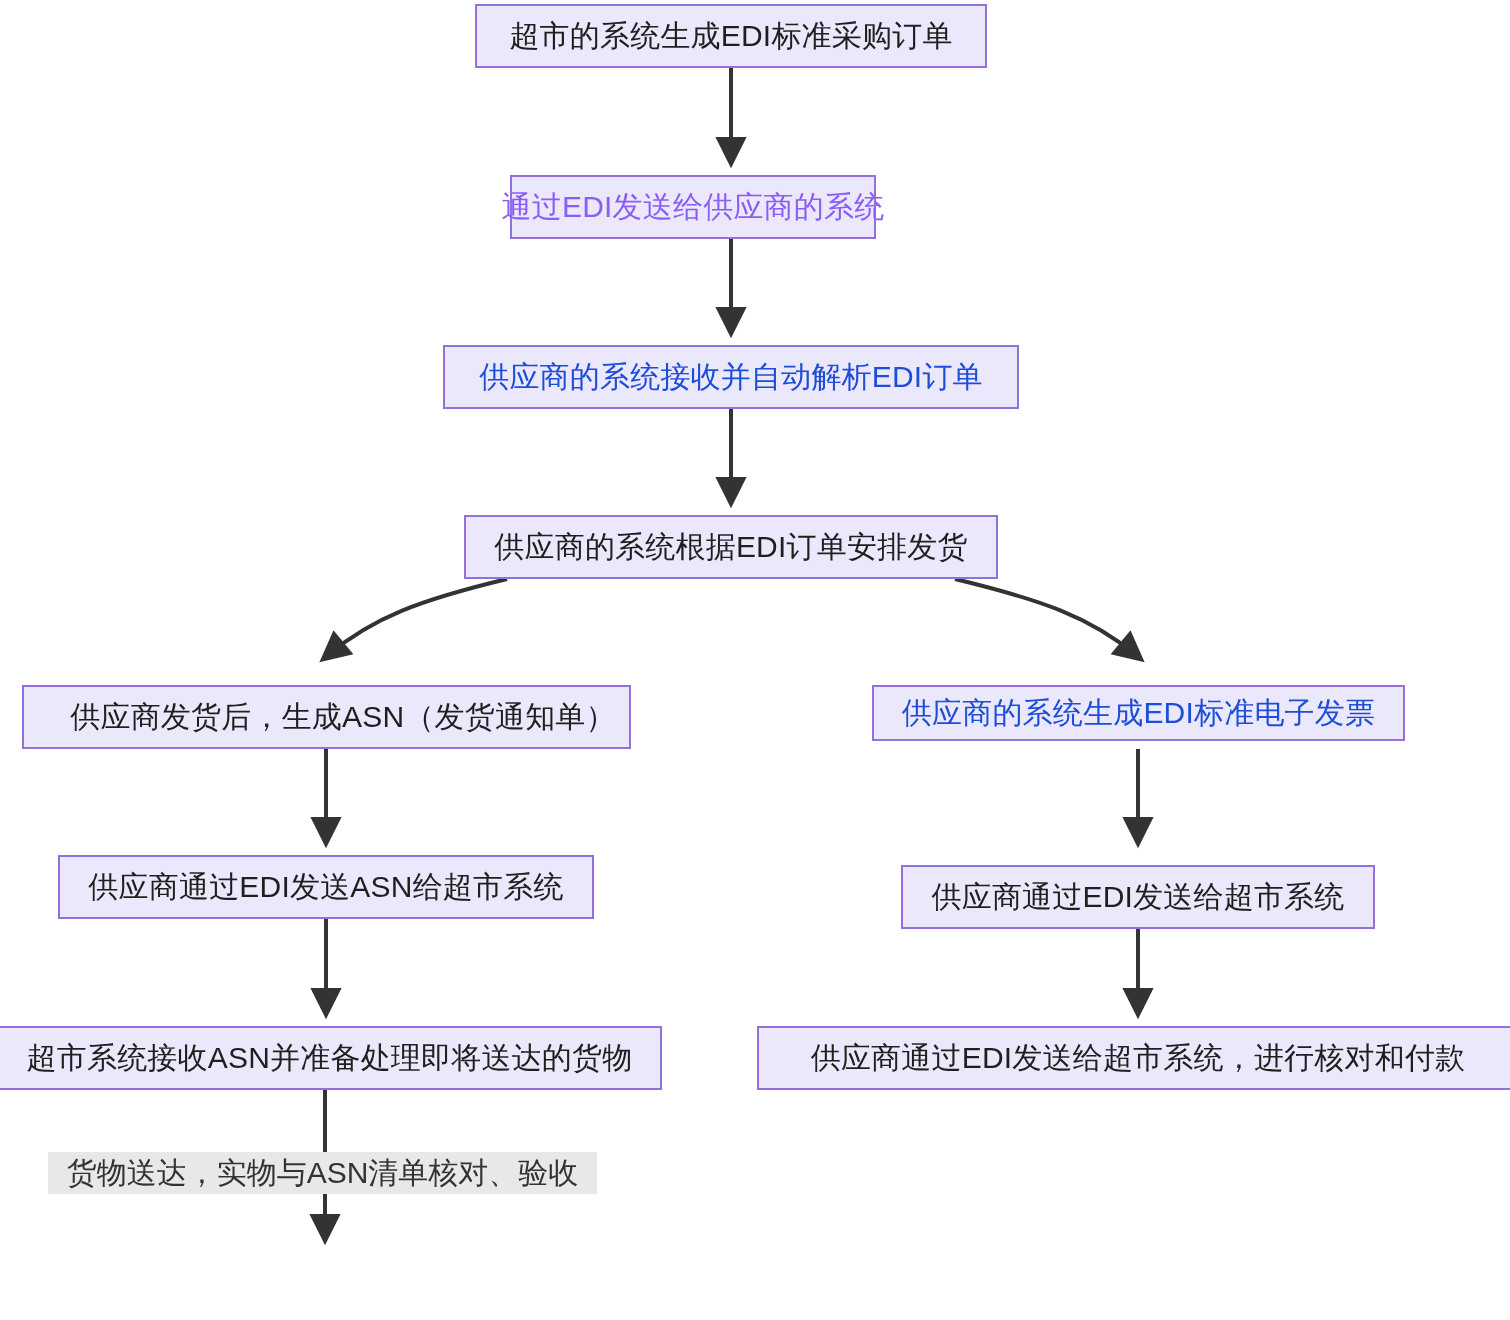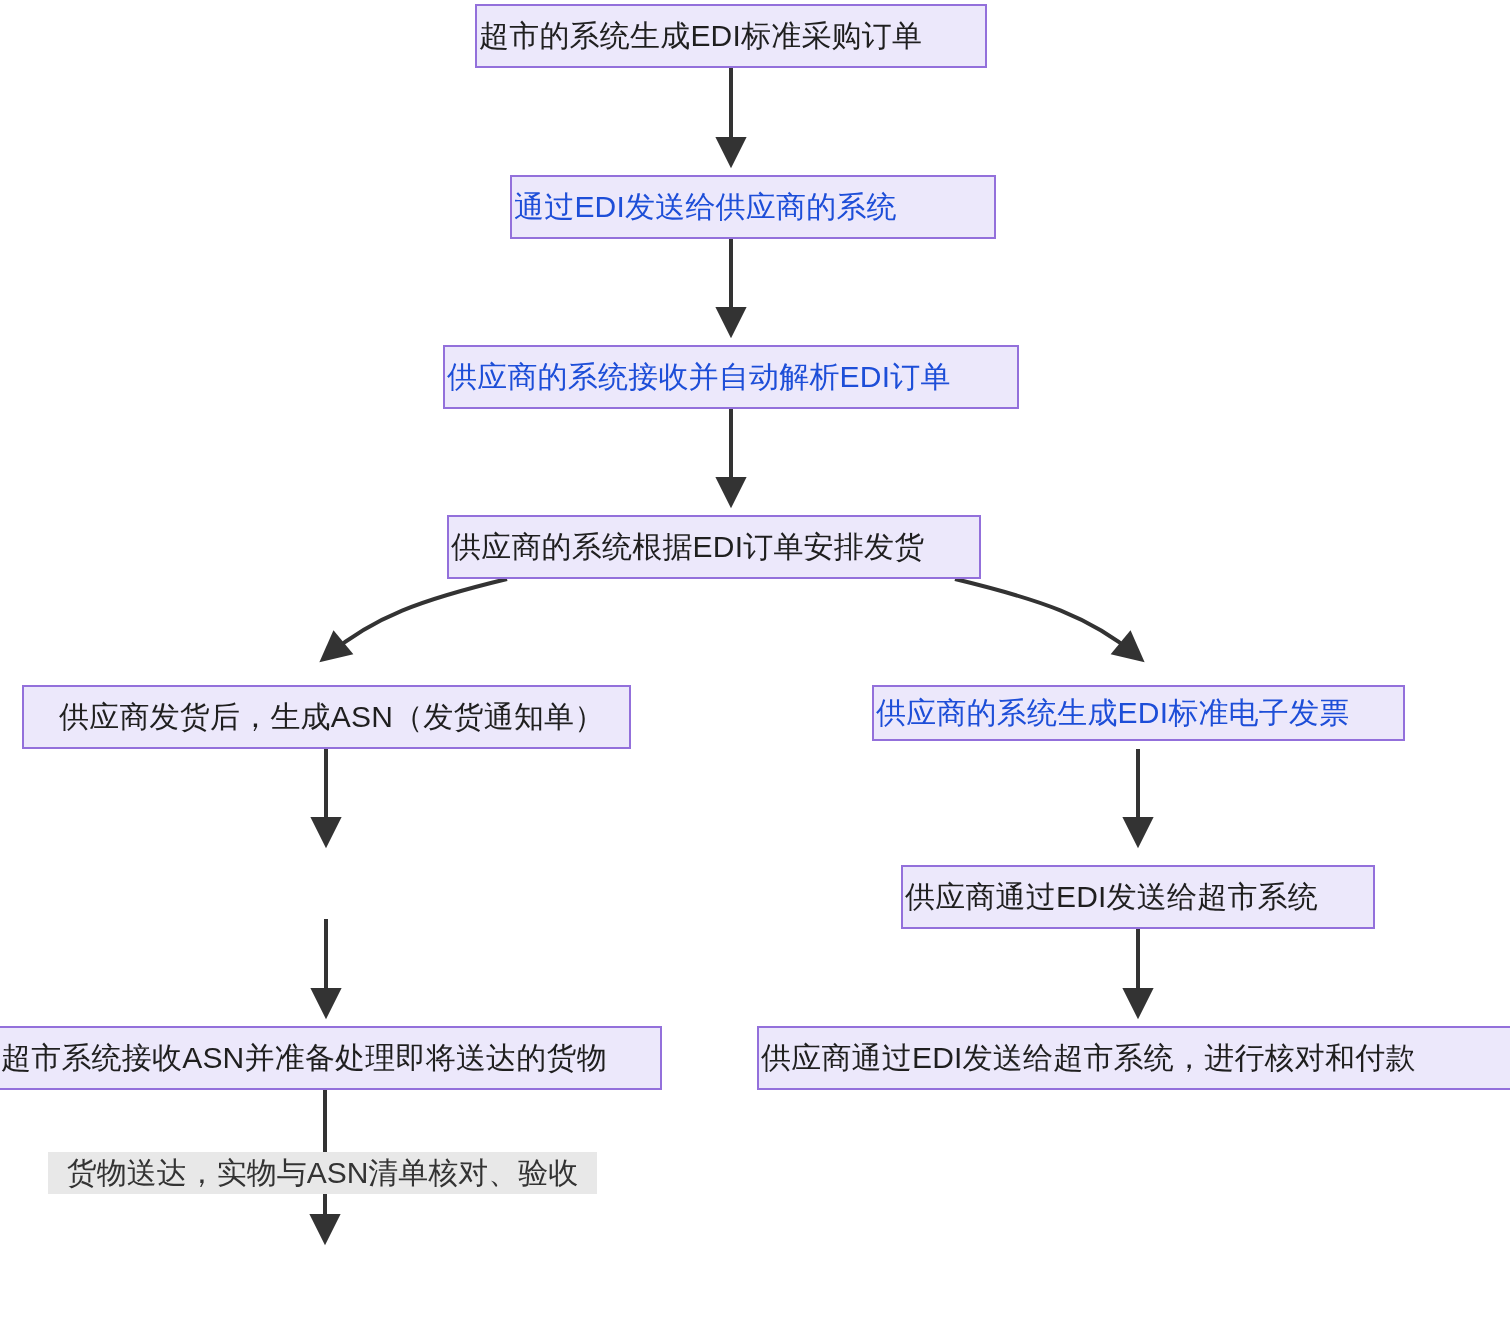--- a/index.html
+++ b/index.html
@@ -28,20 +28,21 @@
   .node {
     position: absolute;
     box-sizing: border-box;
     background: #ECE8FB;
     border: 2px solid #ef4444;
     color: #1f1f1f;
     font-size: 30px;
     line-height: 1;
     display: flex;
     align-items: center;
+    justify-content: center;
     white-space: nowrap;
     letter-spacing: 0.2px;
   }
   .node-label {
     display: block;
     padding: 0 2px;
   }
   .edge-label {
     position: absolute;
     box-sizing: border-box;
@@ -78,34 +79,37 @@
       <path d="M1138,749 L1138,837"></path>
       <path d="M326,919 L326,1008"></path>
       <path d="M1138,919 L1138,1008"></path>
       <path d="M325,1090 L325,1234"></path>
     </g>
   </svg>
 
   <div class="node" id="node-n1" style="left: 475px; top: 4px; width: 512px; height: 64px; background: rgb(236, 232, 251); border-color: rgb(147, 112, 219); color: rgb(31, 31, 31);">
     <span class="node-label">超市的系统生成EDI标准采购订单</span>
   </div>
-  <div class="node" id="node-n2" style="left: 510px; top: 175px; width: 486px; height: 64px; background: rgb(236, 232, 251); border-color: rgb(147, 112, 219); color: #1d4ed8;">
+  <div class="node" id="node-n2" style="left: 510px; top: 175px; width: 366px; height: 64px; background: rgb(236, 232, 251); border-color: rgb(147, 112, 219); color: #8b5cf6;">
     <span class="node-label">通过EDI发送给供应商的系统</span>
   </div>
   <div class="node" id="node-n3" style="left: 443px; top: 345px; width: 576px; height: 64px; background: rgb(236, 232, 251); border-color: rgb(147, 112, 219); color: #1d4ed8;">
     <span class="node-label">供应商的系统接收并自动解析EDI订单</span>
   </div>
-  <div class="node" id="node-n4" style="left: 447px; top: 515px; width: 534px; height: 64px; background: rgb(236, 232, 251); border-color: rgb(147, 112, 219); color: rgb(31, 31, 31);">
+  <div class="node" id="node-n4" style="left: 464px; top: 515px; width: 534px; height: 64px; background: rgb(236, 232, 251); border-color: rgb(147, 112, 219); color: rgb(31, 31, 31);">
     <span class="node-label">供应商的系统根据EDI订单安排发货</span>
   </div>
   <div class="node" id="node-n5" style="left: 22px; top: 685px; width: 609px; height: 64px; background: rgb(236, 232, 251); border-color: rgb(147, 112, 219); color: rgb(31, 31, 31); padding-left: 33px;">
     <span class="node-label">供应商发货后，生成ASN（发货通知单）</span>
   </div>
   <div class="node" id="node-n6" style="left: 872px; top: 685px; width: 533px; height: 56px; background: rgb(236, 232, 251); border-color: rgb(147, 112, 219); color: #1d4ed8;">
     <span class="node-label">供应商的系统生成EDI标准电子发票</span>
+  </div>
+  <div class="node" id="node-n7" style="left: 58px; top: 855px; width: 536px; height: 64px; background: rgb(236, 232, 251); border-color: rgb(147, 112, 219); color: rgb(31, 31, 31);">
+    <span class="node-label">供应商通过EDI发送ASN给超市系统</span>
   </div>
   <div class="node" id="node-n8" style="left: 901px; top: 855px; width: 474px; height: 64px; background: rgb(236, 232, 251); border-color: rgb(147, 112, 219); color: rgb(31, 31, 31); margin-top: 10px;">
     <span class="node-label">供应商通过EDI发送给超市系统</span>
   </div>
   <div class="node" id="node-n9" style="left: -3px; top: 1026px; width: 665px; height: 64px; background: rgb(236, 232, 251); border-color: rgb(147, 112, 219); color: rgb(31, 31, 31);">
     <span class="node-label">超市系统接收ASN并准备处理即将送达的货物</span>
   </div>
   <div class="node" id="node-n10" style="left: 757px; top: 1026px; width: 762px; height: 64px; background: rgb(236, 232, 251); border-color: rgb(147, 112, 219); color: rgb(31, 31, 31);">
     <span class="node-label">供应商通过EDI发送给超市系统，进行核对和付款</span>
   </div>

